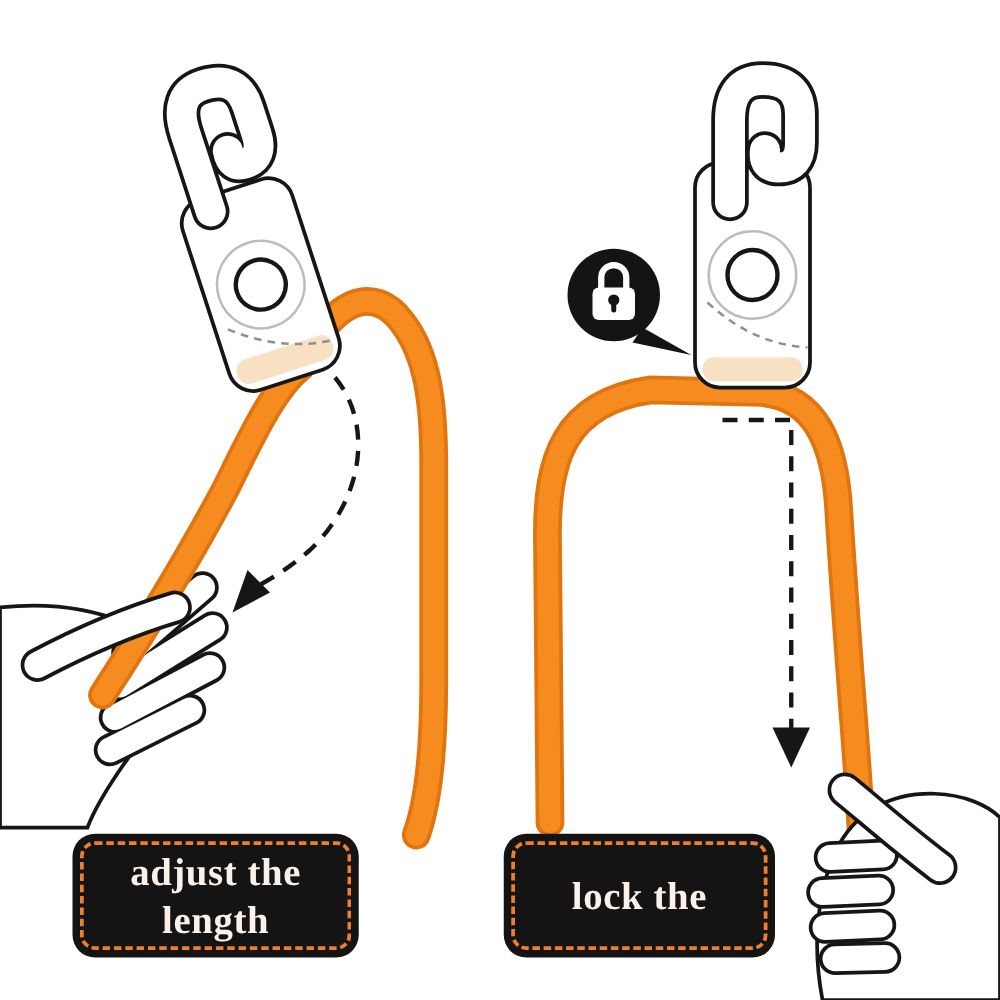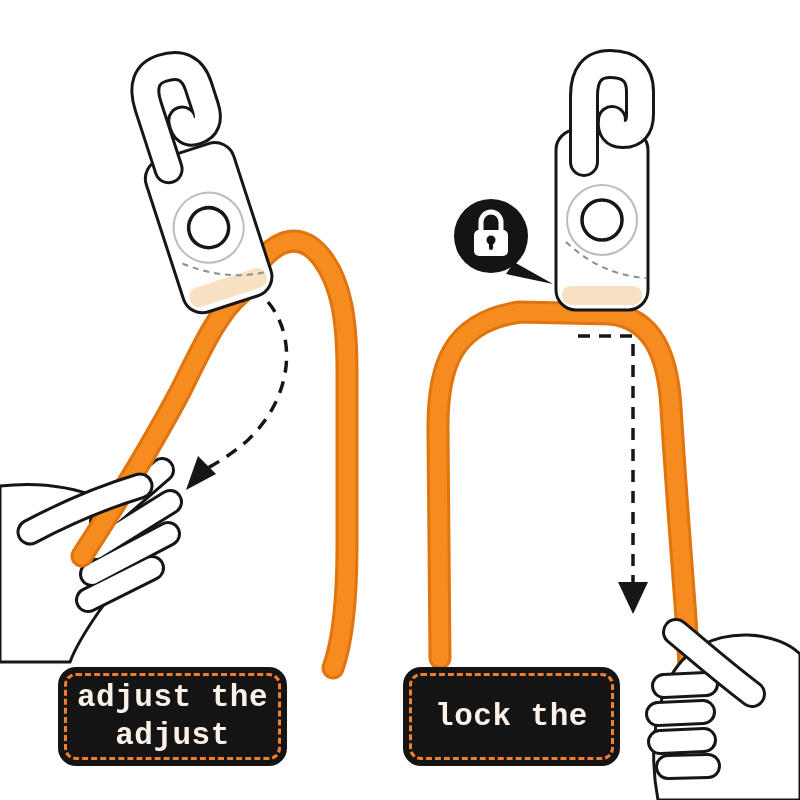--- a/index.html
+++ b/index.html
@@ -1,18 +1,18 @@
 <!DOCTYPE html>
 <html style="--c-rope: #f68b1f; --c-rope_edge: #e0740f; --c-outline: #161616; --c-shade: #f8e0c2; --c-hidden_dash: #8a8f98; --c-lock_badge: #141414; --c-caption_bg: #141414; --c-caption_text: #fcf1e8; --c-caption_border: #ef7f2e;"><head>
 <meta charset="utf-8">
 <style>
   html,body{margin:0;padding:0;background:#fff;}
   .stage{
     position:relative;width:800px;height:800px;background:#fff;overflow:hidden;
-    font-family:Liberation Mono, monospace;
+    font-family:Liberation Serif, serif;
   }
   .stage svg{position:absolute;inset:0;}
 
   
   .outline-fill{fill:#fff;stroke:var(--c-outline,#161616);stroke-width:3;}
   .washer{fill:#fff;stroke:#bcbcbc;stroke-width:2;}
   .hole{fill:#fff;stroke:var(--c-outline,#161616);stroke-width:3.5;}
   .shade{fill:var(--c-shade,#f8e0c2);stroke:none;}
   .hidden-dash{fill:none;stroke:var(--c-hidden_dash,#8a8f98);stroke-width:2;stroke-dasharray:6 5;}
   .blackpass{fill:none;stroke:var(--c-outline,#161616);stroke-linecap:round;stroke-linejoin:round;}
@@ -134,19 +134,19 @@
       <circle class="badge" cx="491" cy="236" r="37"></circle>
       <path class="badge-stroke" d="M 481 230 L 481 222 A 10 10 0 0 1 501 222 L 501 230"></path>
       <rect class="badge-white" x="474" y="230" width="34" height="26" rx="5"></rect>
       <circle class="badge" cx="491" cy="240" r="4.5"></circle>
       <rect class="badge" x="489" y="242" width="4" height="8" rx="2"></rect>
     </g>
   </svg>
 
   <div class="caption caption-left">
     <span>adjust the</span>
-    <span>adjust</span>
+    <span>length</span>
   </div>
   <div class="caption caption-right">
     <span>lock the</span>
   </div>
 
 </div>
 
 </body></html>

